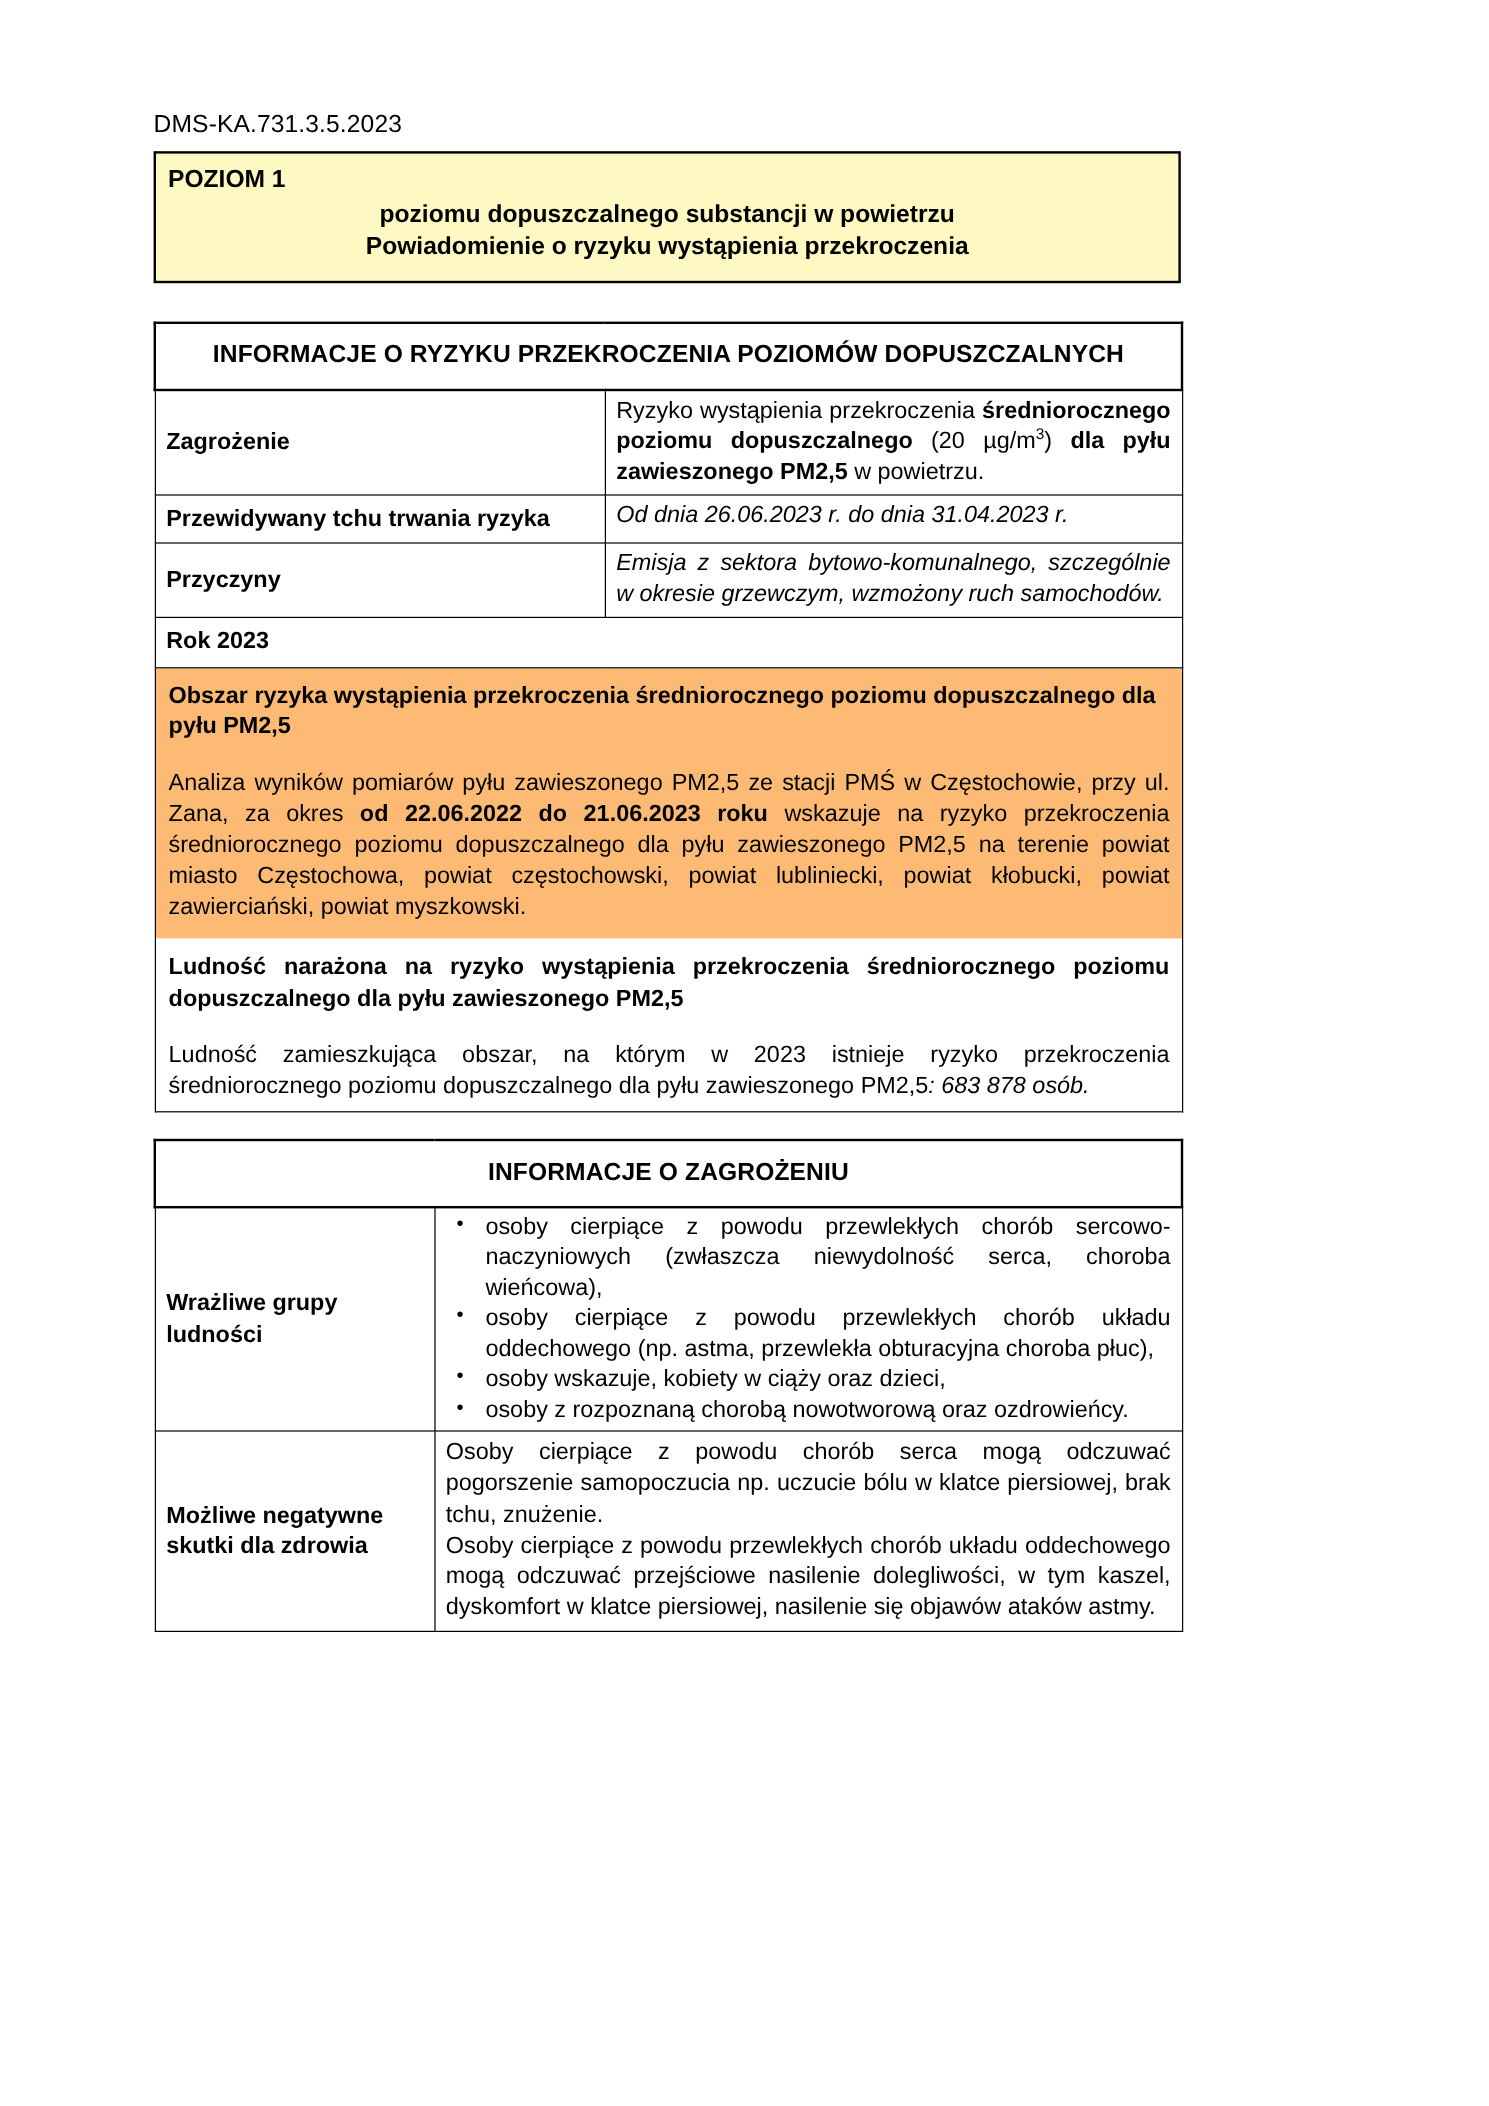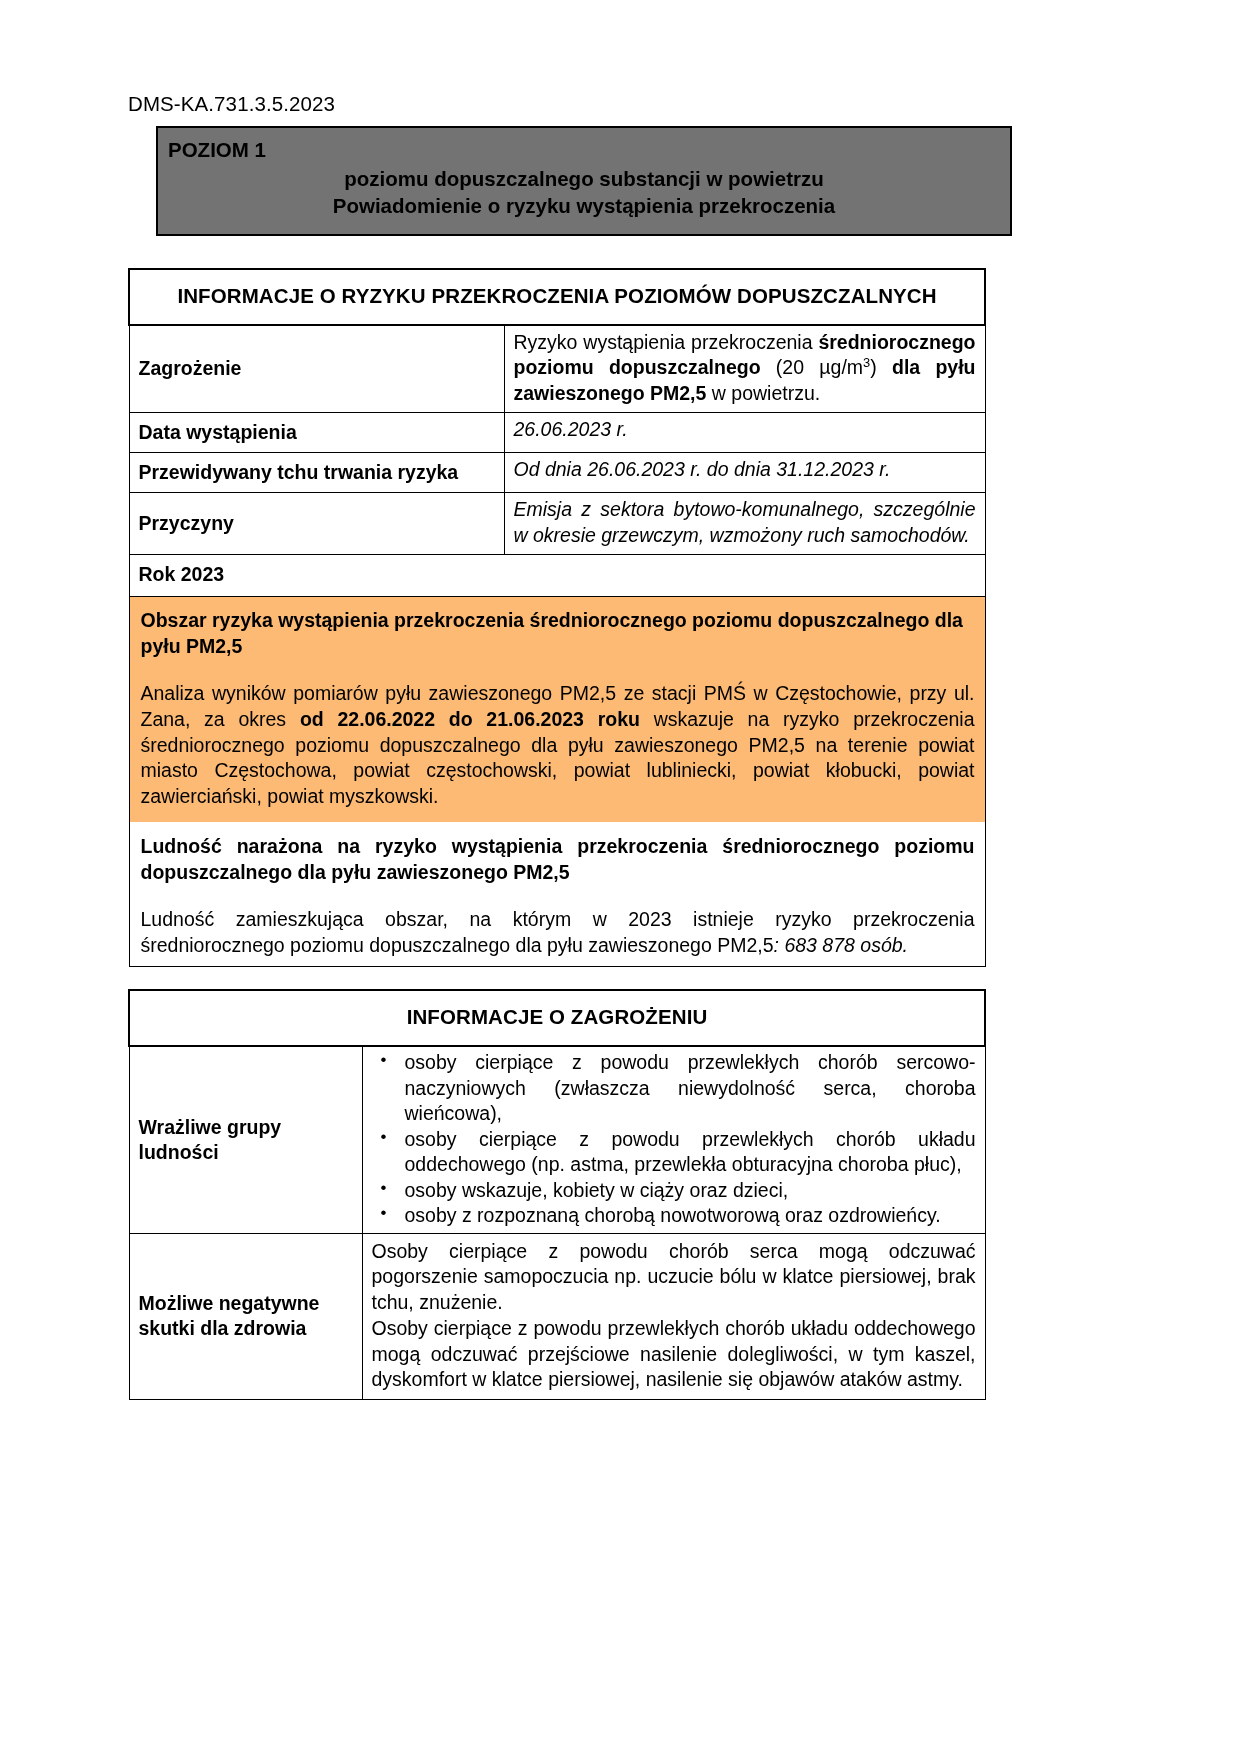--- a/index.html
+++ b/index.html
@@ -31,25 +31,24 @@
     text-align: center;
     font-weight: bold;
     font-size: 21.5px;
     letter-spacing: 0.2px;
   }
 
   
   .banner {
     margin-top: 9px;
     border: 2.5px solid #000;
-    background: #737373;
+    background: #fef9c3;
     padding: 9px 10px 14px 10px;
     box-sizing: border-box;
     width: 856px;
-    margin-left: 28px;
   }
   .banner-level {
     font-weight: bold;
     font-size: 20.5px;
     line-height: 1.25;
   }
   .banner-title {
     text-align: center;
     font-weight: bold;
     font-size: 20.5px;
@@ -194,28 +193,24 @@
     <tbody>
       <tr>
         <td class="sect-head outer-thick" colspan="2">INFORMACJE O RYZYKU PRZEKROCZENIA POZIOMÓW DOPUSZCZALNYCH</td>
       </tr>
 
       <tr>
         <td class="lbl lbl-mid">Zagrożenie</td>
         <td class="val"><span>Ryzyko wystąpienia przekroczenia </span><span class="b">średniorocznego poziomu dopuszczalnego </span><span>(20 µg/m</span><sup>3</sup><span>) </span><span class="b">dla pyłu zawieszonego PM2,5 </span><span>w powietrzu.</span></td>
       </tr>
 
-      <tr>
-        <td class="lbl">Data wystąpienia</td>
-        <td class="val it-nowrap">26.06.2023 r.</td>
-      </tr>
 
       <tr>
         <td class="lbl">Przewidywany tchu trwania ryzyka</td>
-        <td class="val it-nowrap">Od dnia 26.06.2023 r. do dnia 31.12.2023 r.</td>
+        <td class="val it-nowrap">Od dnia 26.06.2023 r. do dnia 31.04.2023 r.</td>
       </tr>
 
       <tr>
         <td class="lbl lbl-mid">Przyczyny</td>
         <td class="val it">Emisja z sektora bytowo-komunalnego, szczególnie w okresie grzewczym, wzmożony ruch samochodów.</td>
       </tr>
 
       <tr>
         <td class="rok" colspan="2">Rok 2023</td>
       </tr>

